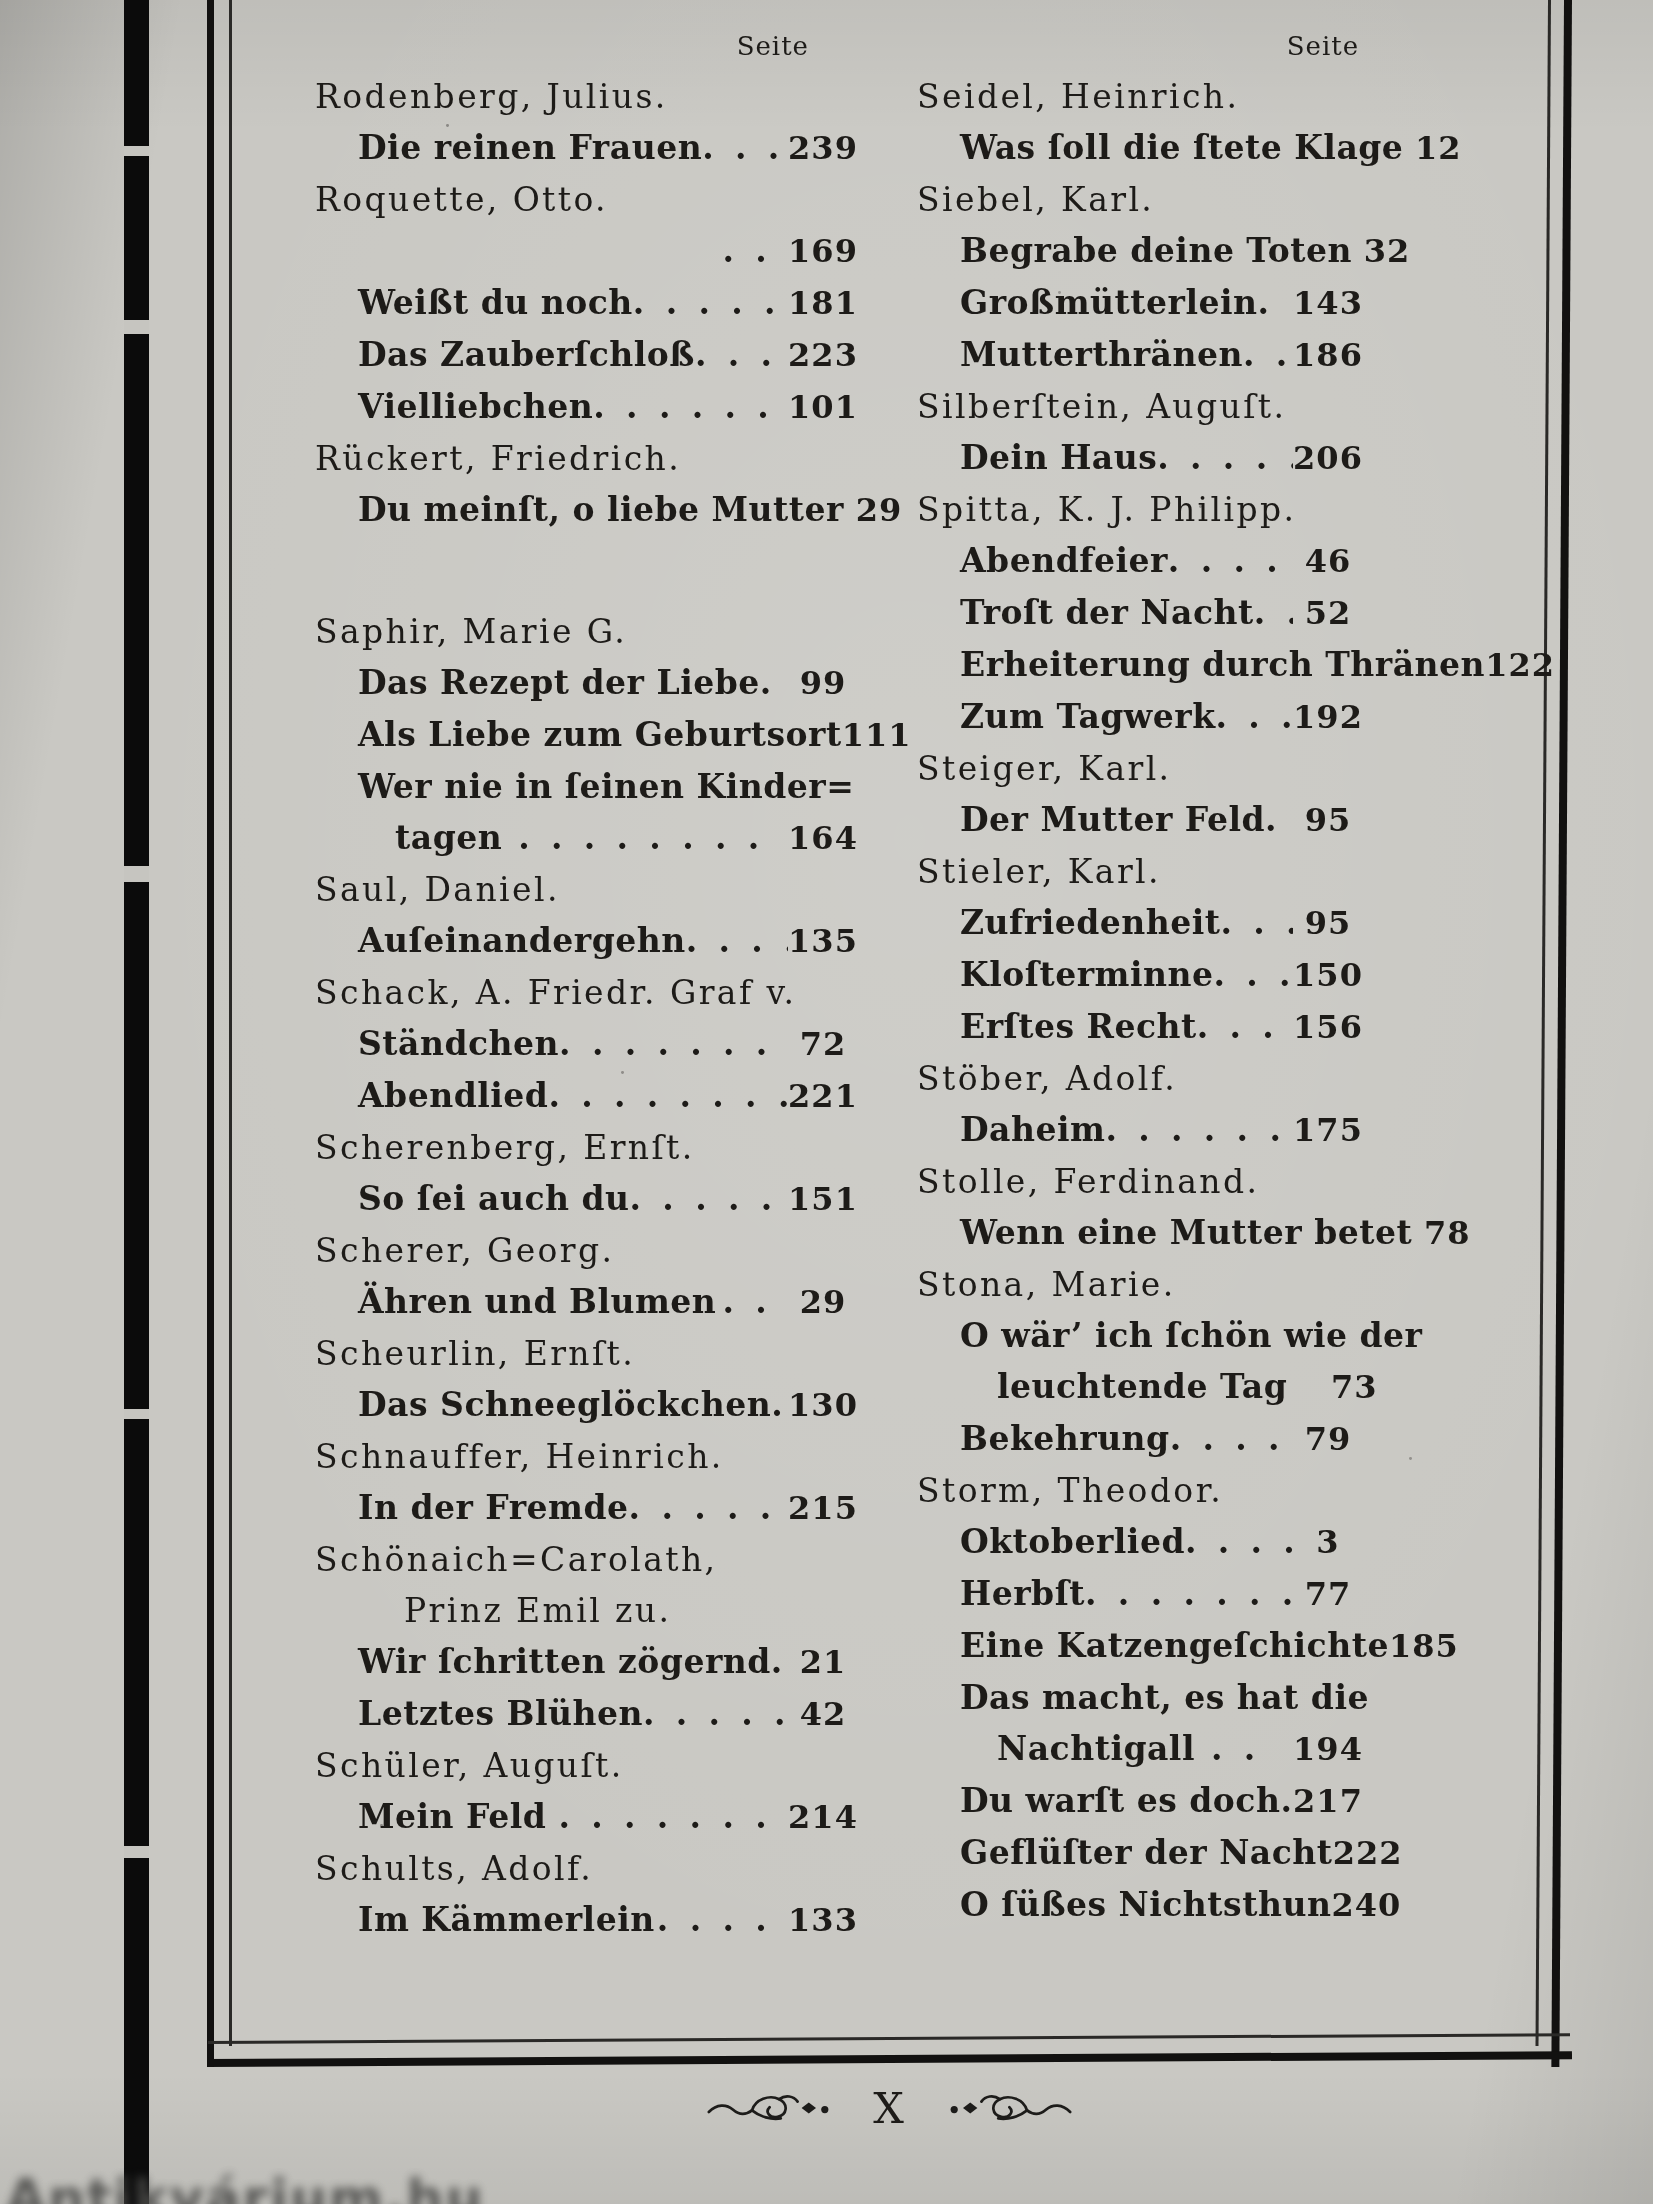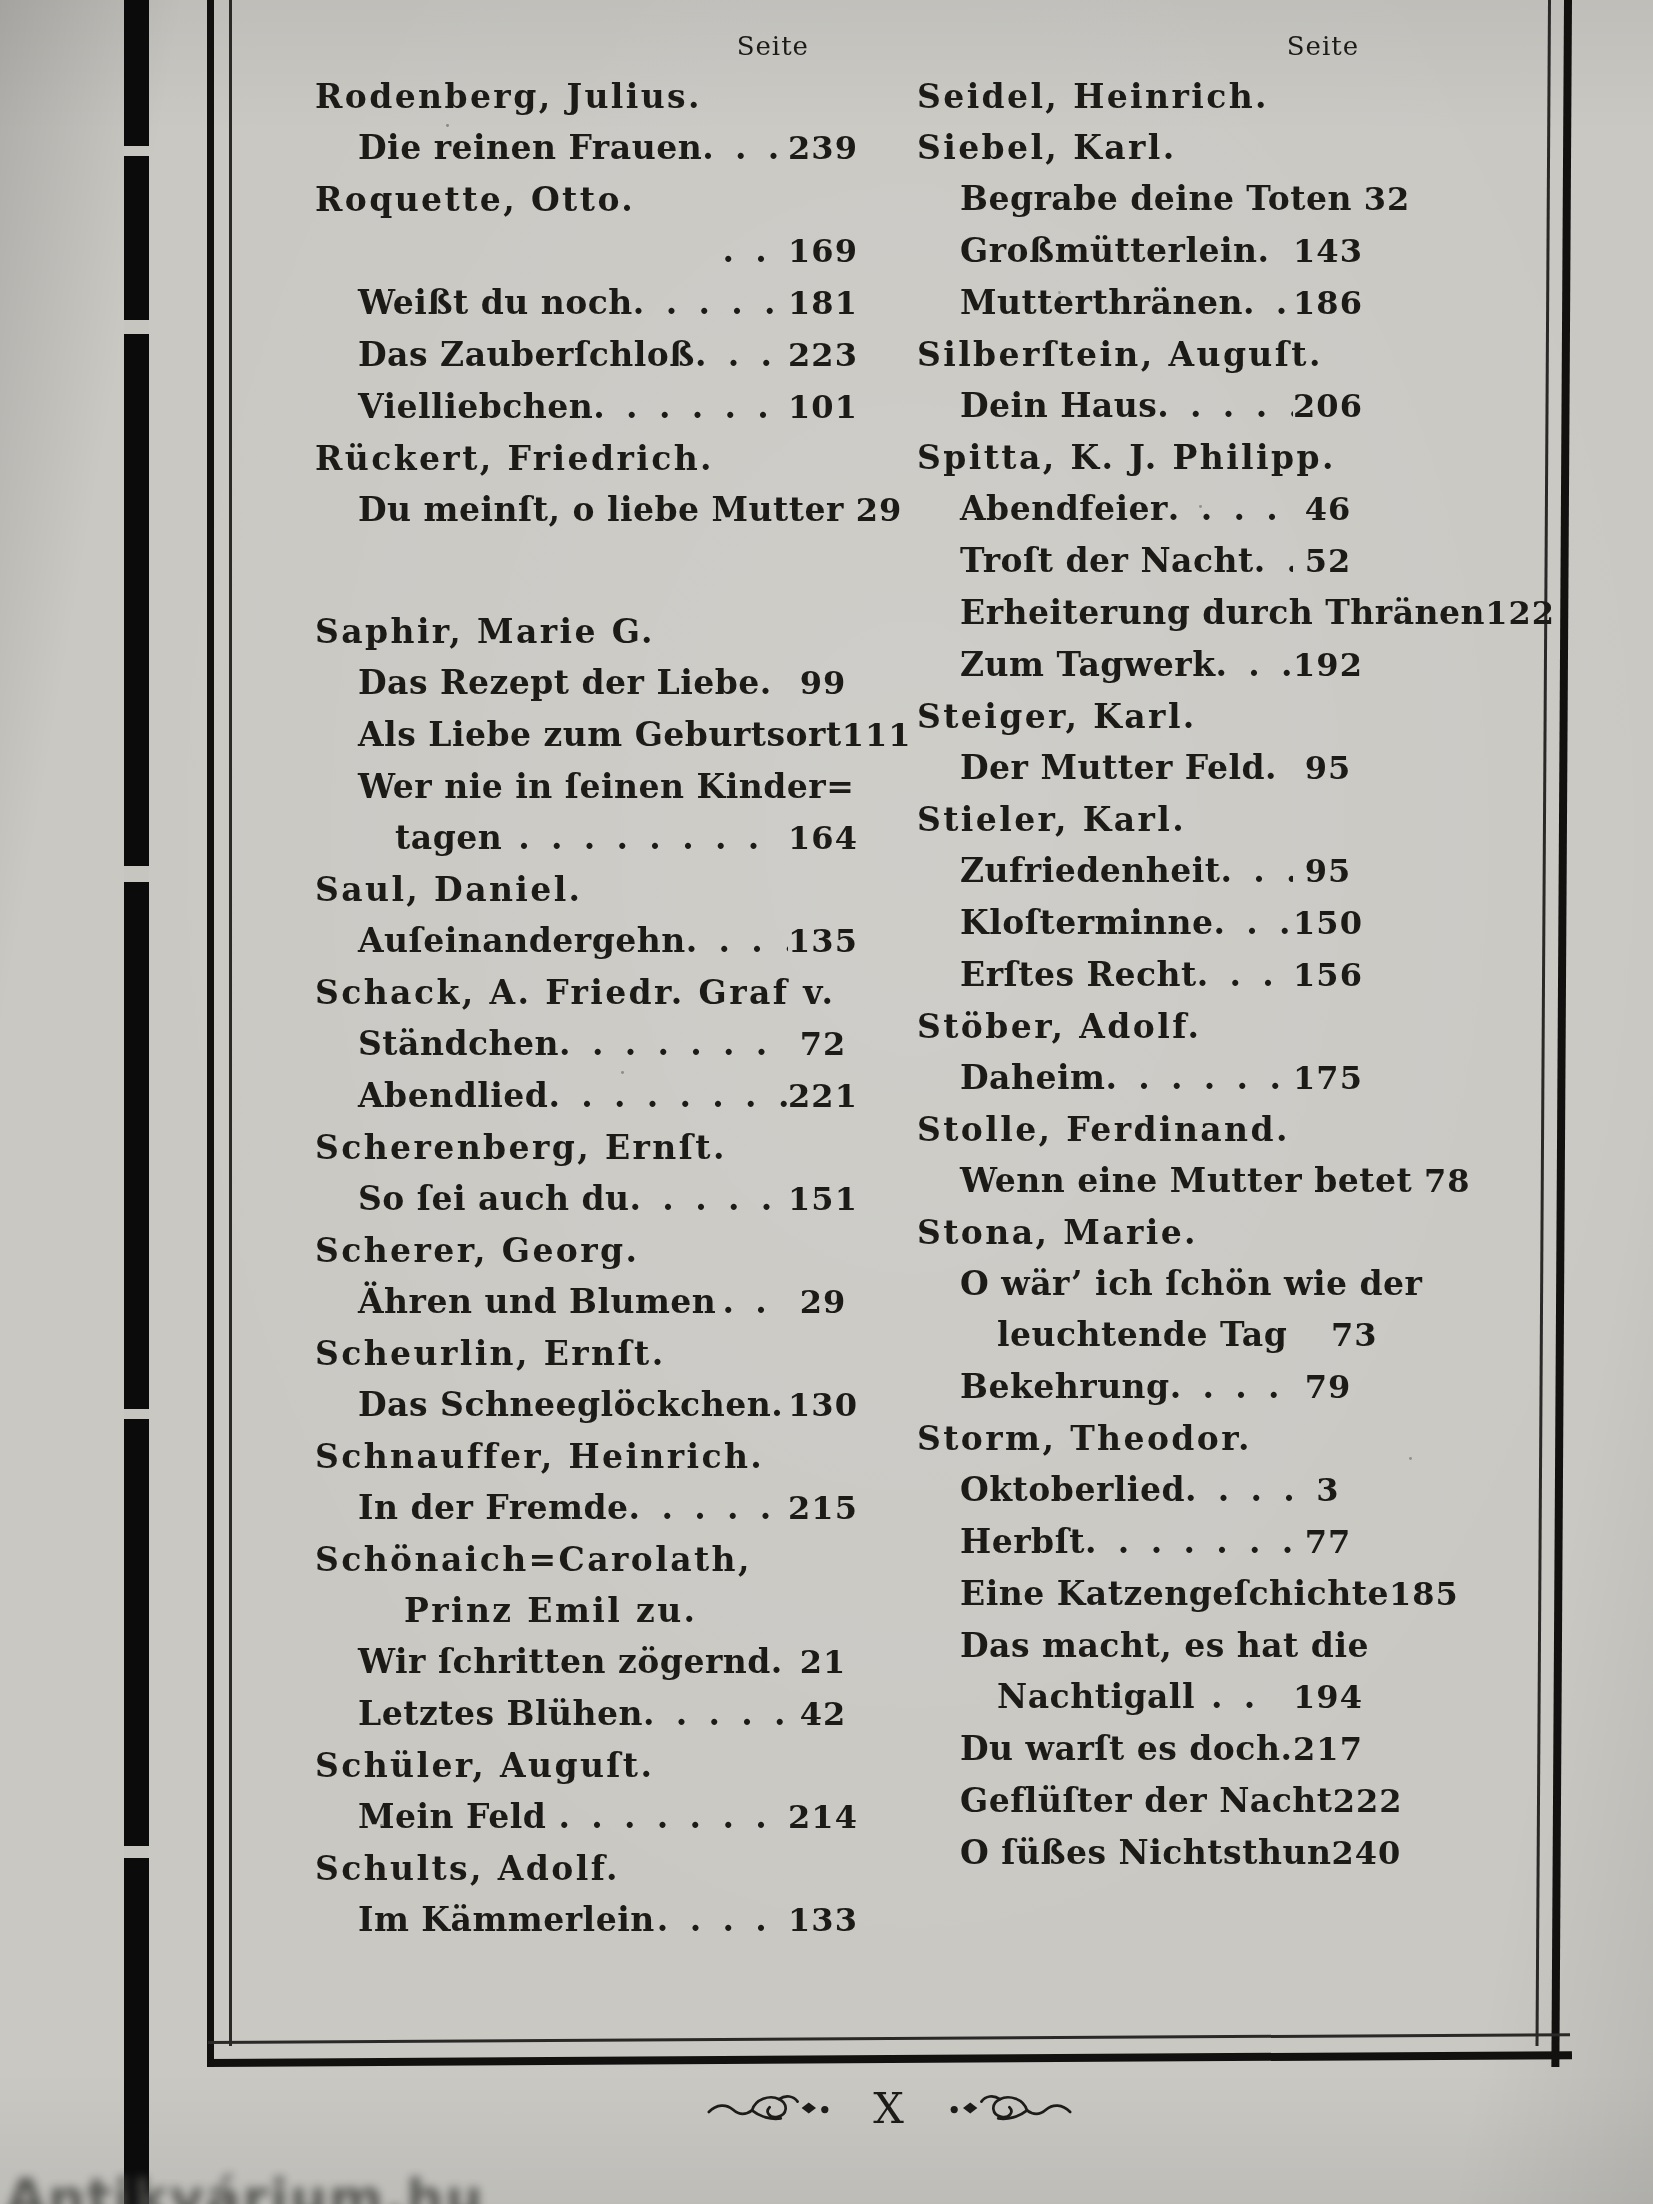--- a/index.html
+++ b/index.html
@@ -26,21 +26,21 @@
   .rule-bottom-thick{left:207px;top:2059px;width:1365px;height:7.8px;transform:rotate(-0.33deg);transform-origin:left center;}
   
   .col{position:absolute;top:28px;}
   #col-0{left:315px;width:543px;}
   #col-1{left:917px;width:446px;}
   .col-header{font-size:26px;line-height:37px;font-weight:400;letter-spacing:1px;text-align:right;margin-bottom:5.8px;}
   #col-0 .col-header{padding-right:49px;}
   #col-1 .col-header{padding-right:3.9px;}
   .toc-section{}
   .section-gap{height:70px;}
-  .author{font-size:33px;font-weight:700;line-height:51px;letter-spacing:2.4px;white-space:nowrap;}
+  .author{font-size:33px;font-weight:400;line-height:51px;letter-spacing:2.4px;white-space:nowrap;}
   .author-cont{padding-left:89px;}
   .title-pre{font-size:33px;font-weight:700;line-height:51px;padding-left:43px;letter-spacing:0.5px;white-space:nowrap;}
   .trow{display:flex;align-items:baseline;line-height:51px;padding-left:43px;white-space:nowrap;}
   .trow-cont{padding-left:80px;gap:16px;}
   .wtitle{font-size:33px;font-weight:700;letter-spacing:0.5px;flex:0 0 auto;}
   .dots{flex:1 1 auto;min-width:0;overflow:hidden;text-align:right;font-size:33px;font-weight:700;letter-spacing:21.3px;}
   .num{flex:0 0 70px;text-align:center;font-size:32px;font-weight:700;letter-spacing:1px;}
   
   .footer{position:absolute;left:210px;top:2079px;width:1359px;display:flex;align-items:center;justify-content:center;gap:33px;}
   .footer .pgnum{font-size:43px;font-weight:400;letter-spacing:1.9px;line-height:58px;}
@@ -227,20 +227,25 @@
           </div>
         </div>
       </div>
   </div>
 
   <div class="col" id="col-1">
     <div class="col-header">Seite</div>
     <div id="col-rows-1">
         <div class="toc-section">
           <div class="author">Seidel, Heinrich.</div>
+          <div class="trow">
+            <span class="wtitle">Was ſoll die ſtete Klage</span>
+            <span class="dots"></span>
+            <span class="num">12</span>
+          </div>
         </div>
         <div class="toc-section">
           <div class="author">Siebel, Karl.</div>
           <div class="trow">
             <span class="wtitle">Begrabe deine Toten</span>
             <span class="dots">..</span>
             <span class="num">32</span>
           </div>
           <div class="trow">
             <span class="wtitle">Großmütterlein</span>

